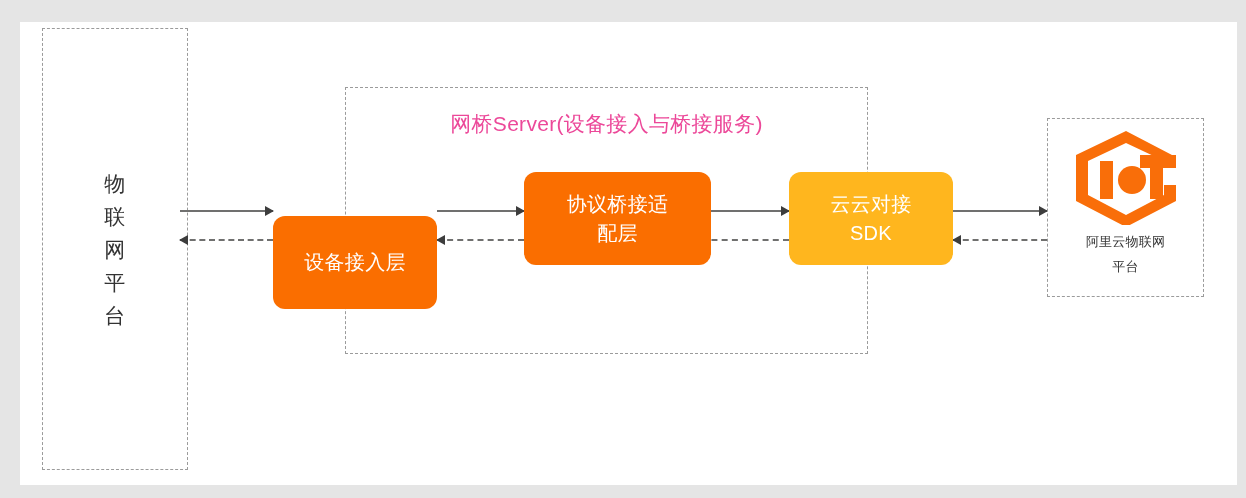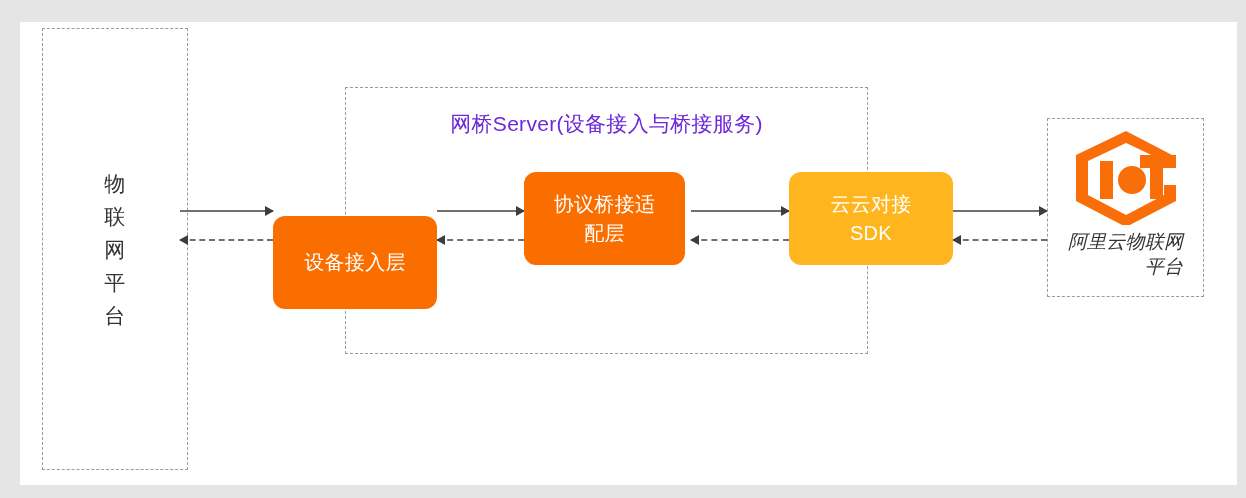--- a/index.html
+++ b/index.html
@@ -60,66 +60,65 @@
     width: 523px;
     height: 267px;
   }
   #bridge-server-title {
     position: absolute;
     left: 0;
     top: 22px;
     width: 100%;
     text-align: center;
     font-size: 21px;
-    color: #6d28d9;
+    color: #ec4899;
     letter-spacing: 0.3px;
     font-weight: 400;
   }
 
   #aliyun-iot-platform-right {
     left: 1027px;
     top: 96px;
     width: 157px;
     height: 179px;
     display: flex;
     flex-direction: column;
     align-items: center;
     justify-content: flex-start;
     padding-top: 10px;
   }
   #aliyun-iot-platform-right .label {
     margin-top: 4px;
-    text-align: right;
+    text-align: center;
     color: #333333;
-    font-size: 19px;
+    font-size: 13px;
     line-height: 25px;
     white-space: pre-line;
     letter-spacing: 0.2px;
-    font-style: italic;
   }
 
   
   .proc-box {
     position: absolute;
     top: 150px;
     height: 93px;
     border-radius: 12px;
     display: flex;
     align-items: center;
     justify-content: center;
     text-align: center;
     color: #ffffff;
     font-size: 20px;
     line-height: 29px;
     white-space: pre-line;
     letter-spacing: 0.3px;
     box-sizing: border-box;
   }
   #box-device-access { left: 253px; width: 164px; }
-  #box-protocol-bridge { left: 504px; width: 161px; }
+  #box-protocol-bridge { left: 504px; width: 187px; }
   #box-cloud-sdk { left: 769px; width: 164px; }
 
   
   .arrow-row {
     position: absolute;
     height: 2px;
   }
   .arrow-solid {
     top: 188px;
     border-top: 2px solid #70706f;

